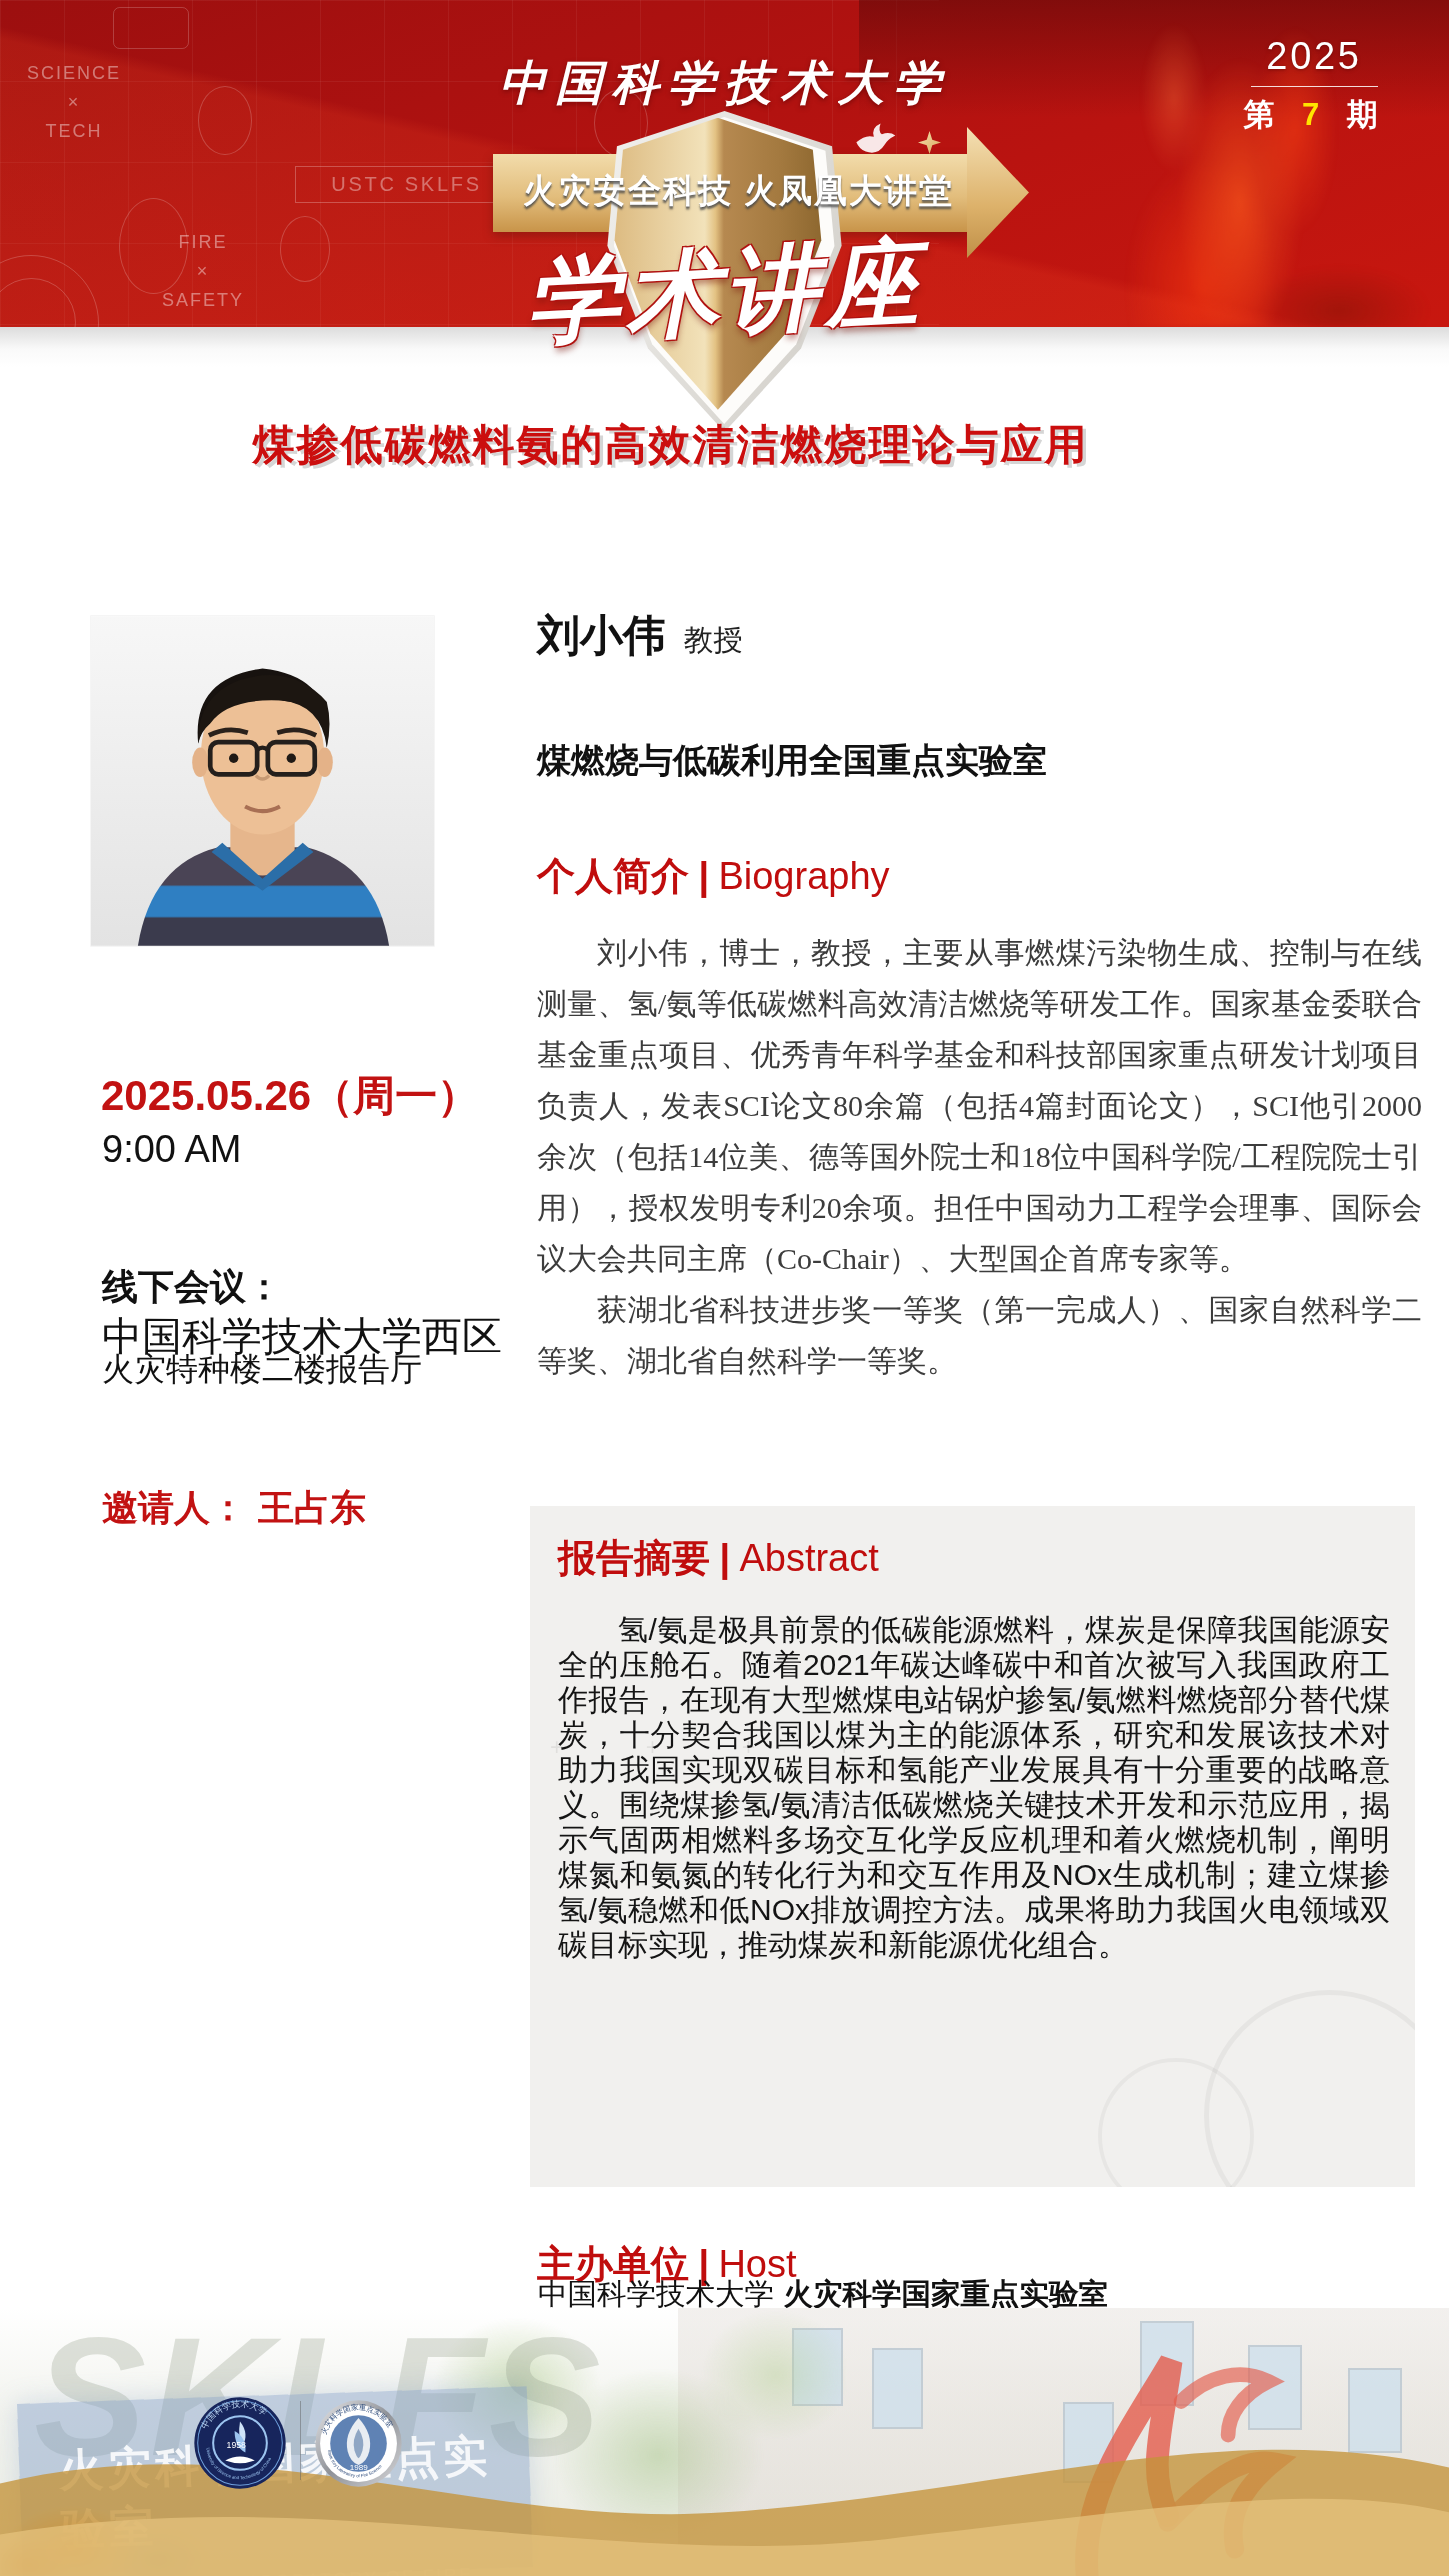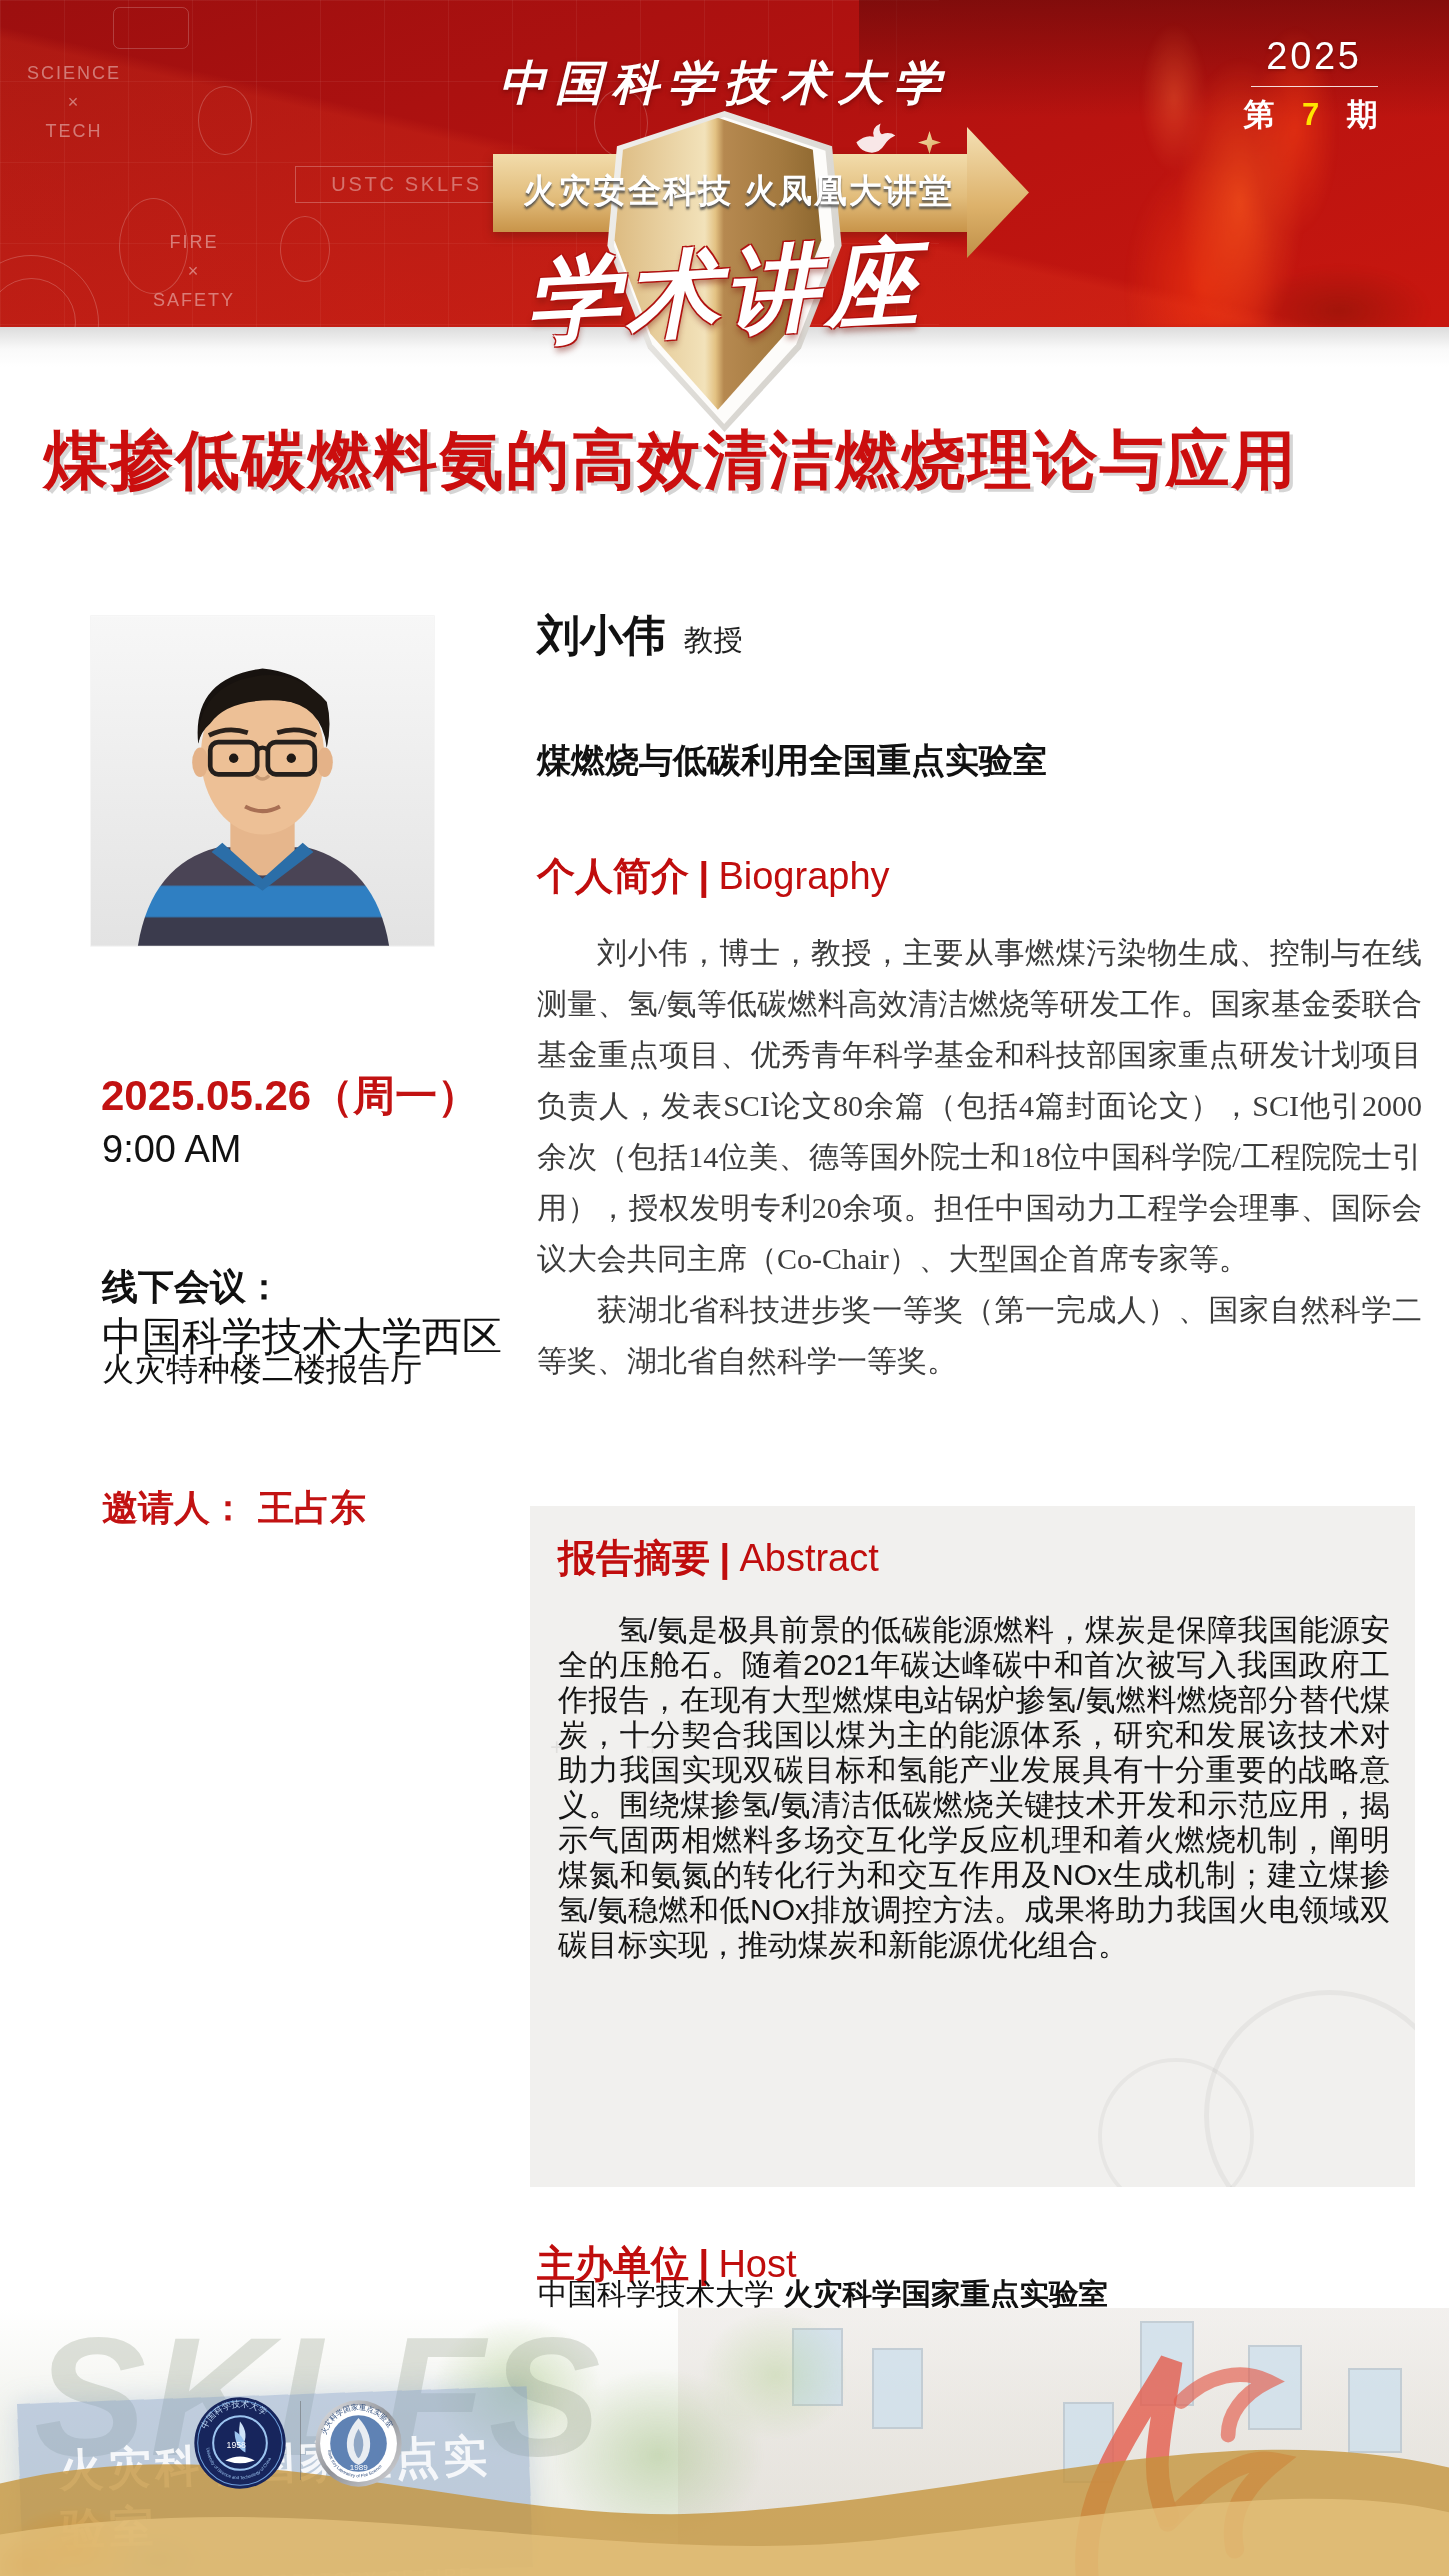--- a/index.html
+++ b/index.html
@@ -61,21 +61,21 @@
   .calligraphy{position:absolute;left:456px;top:229px;width:537px;text-align:center;color:#fff;
     font-family:"Liberation Serif",serif;font-style:italic;font-weight:bold;font-size:94px;letter-spacing:5.4px;
     transform:rotate(-3deg);
     text-shadow:1.3px 1.3px 0 #b01210,-1.3px 1.3px 0 #b01210,1.3px -1.3px 0 #b01210,-1.3px -1.3px 0 #b01210,0 5.4px 6.7px rgba(120,20,10,.45);}
   .dove{position:absolute;left:851px;top:122px;}
   .spark{position:absolute;left:918px;top:131px;width:23px;height:23px;
     background:linear-gradient(135deg,#f6dfae,#d9a95c);clip-path:polygon(50% 0,62% 38%,100% 50%,62% 62%,50% 100%,38% 62%,0 50%,38% 38%);}
 
   
   .main-title{position:absolute;left:0;top:417px;width:1341px;text-align:center;
-    color:#cb0e0e;font-size:64px;font-weight:900;letter-spacing:2px;
+    color:#cb0e0e;font-size:42px;font-weight:900;letter-spacing:2px;
     text-shadow:3.4px 3.4px 0 rgba(150,150,150,.40);}
 
   
   .photo{position:absolute;left:91px;top:616px;width:343px;height:330px;box-shadow:0 0 0 0.7px rgba(0,0,0,.06);}
   .speaker-line{position:absolute;left:537px;top:607px;}
   .speaker-name{font-size:43px;font-weight:bold;color:#111;}
   .speaker-title{font-size:29.5px;color:#222;margin-left:14.8px;}
   .affil1{position:absolute;left:537px;top:678px;font-size:34px;font-weight:bold;color:#111;}
   .affil2{position:absolute;left:537px;top:738px;font-size:34px;font-weight:bold;color:#111;}
 
@@ -154,21 +154,21 @@
     <div class="schematic" style="left:594px;top:89px;width:52px;height:66px;"></div>
     <div class="schematic" style="left:119px;top:198px;width:67px;height:94px;"></div>
     <div class="schematic" style="left:280px;top:216px;width:48px;height:64px;"></div>
     <div class="schematic rect" style="left:113px;top:6.7px;width:74px;height:40px;"></div>
 
     <div class="banner-word" style="left:27px;top:59px;">
       <span>SCIENCE</span><br>
       <span>×</span><br>
       <span>TECH</span>
     </div>
-    <div class="banner-word" style="left:153px;top:228px;">
+    <div class="banner-word" style="left:162px;top:228px;">
       <span>FIRE</span><br>
       <span>×</span><br>
       <span>SAFETY</span>
     </div>
     <div class="ustc-box">
       <span>USTC SKLFS</span>
     </div>
 
     <div class="flames"></div>
     <div class="school-name">中国科学技术大学</div>

